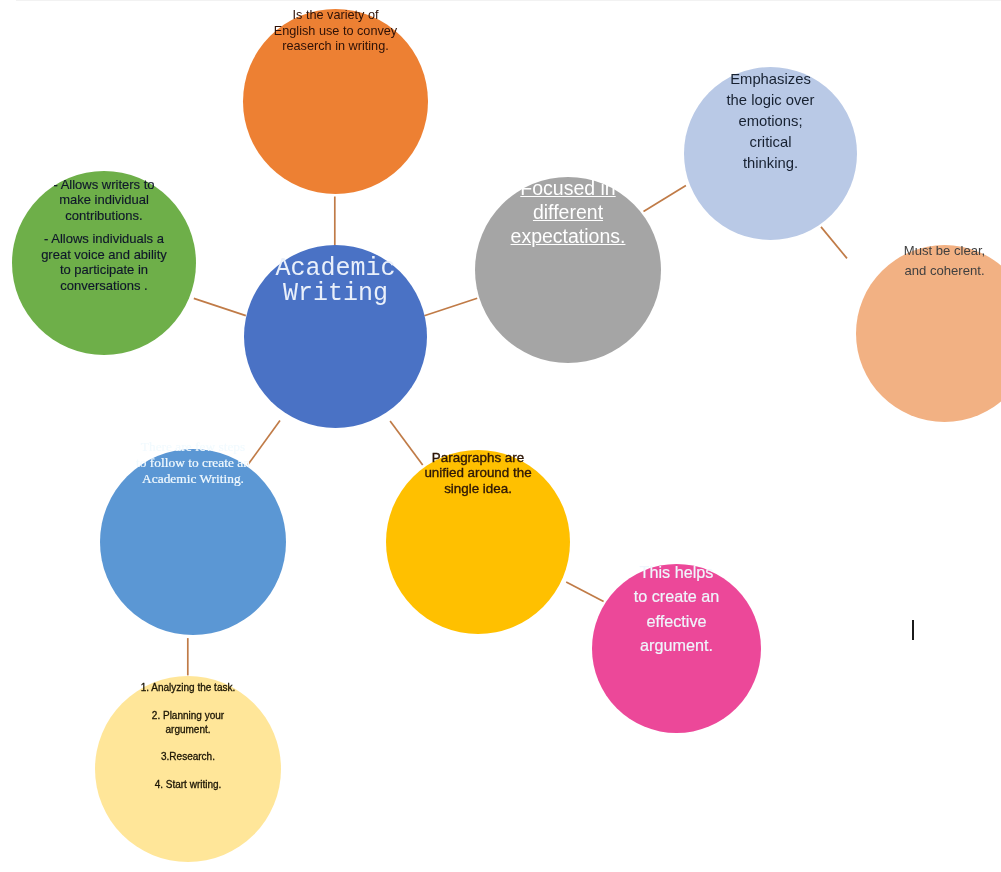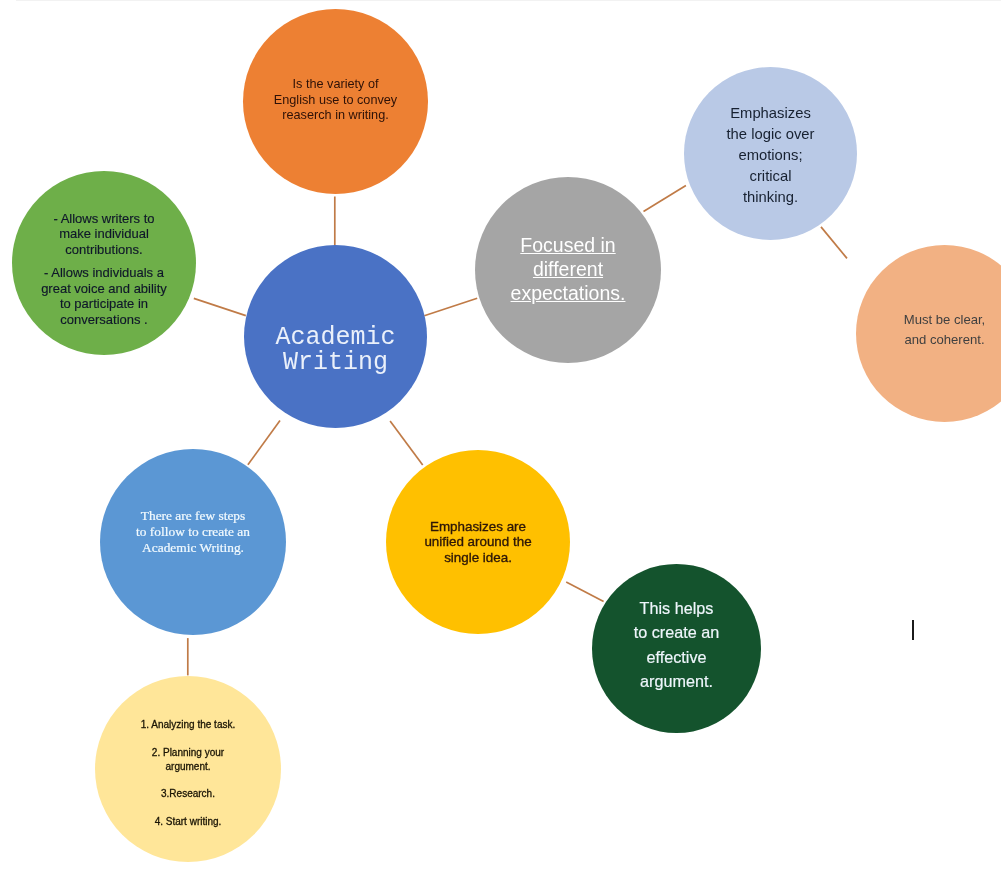--- a/index.html
+++ b/index.html
@@ -6,31 +6,31 @@
   html,body{margin:0;padding:0;}
   body{
     width:1001px;height:872px;background:#FFFFFF;overflow:hidden;
     font-family:"Liberation Sans", sans-serif;
     -webkit-font-smoothing:antialiased;
   }
   #canvas{position:relative;width:1001px;height:872px;background:#FFFFFF;}
   #edges{position:absolute;left:0;top:0;width:1001px;height:872px;pointer-events:none;}
   .node{
     position:absolute;border-radius:50%;
-    display:flex;align-items:center;justify-content:center;
+    display:flex;align-items:flex-start;justify-content:center;
     text-align:center;box-sizing:border-box;
   }
   .node .txt{width:100%;will-change:transform;}
   .node .ln{display:block;white-space:nowrap;}
   .topedge{position:absolute;left:16px;top:0;width:985px;height:1px;background:#F2F2F2;}
   #caret{position:absolute;width:2px;background:#1B1B1B;}
 
   
   .n-center{font-family:"Liberation Mono",monospace;font-size:25px;line-height:25.2px;}
-  .n-center .txt{transform:translateY(11.2px);margin-top:6px;}
+  .n-center .txt{transform:translateY(11.2px);}
 
   .n-variety{font-size:12.7px;line-height:15.5px;}
   .n-variety .txt{transform:translateY(-1px);}
 
   .n-contributions{font-size:13px;line-height:15.4px;-webkit-text-stroke:0.15px currentColor;}
   .n-contributions .txt{transform:translateY(6px);}
 
   .n-focused{font-size:19.5px;line-height:24.2px;}
   .n-focused .txt{transform:translateY(-1px);text-decoration:underline;}
 
@@ -125,27 +125,27 @@
   <div class="node n-steps" style="left: 100px; top: 449px; width: 186px; height: 186px; background: rgb(91, 151, 212); color: rgb(242, 250, 254);">
     <div class="txt">
         <span class="ln">There are few steps</span>
         <span class="ln">to follow to create an</span>
         <span class="ln">Academic Writing.</span>
       </div>
   </div>
 
   <div class="node n-paragraphs" style="left: 386px; top: 450px; width: 184px; height: 184px; background: rgb(255, 192, 0); color: rgb(46, 23, 7);">
     <div class="txt">
-        <span class="ln">Emphasizes are</span>
+        <span class="ln">Paragraphs are</span>
         <span class="ln">unified around the</span>
         <span class="ln">single idea.</span>
       </div>
   </div>
 
-  <div class="node n-argument" style="left: 592px; top: 564px; width: 169px; height: 169px; background: #14532d; color: rgb(239, 246, 252);">
+  <div class="node n-argument" style="left: 592px; top: 564px; width: 169px; height: 169px; background: #ec4899; color: rgb(239, 246, 252);">
     <div class="txt">
         <span class="ln">This helps</span>
         <span class="ln">to create an</span>
         <span class="ln">effective</span>
         <span class="ln">argument.</span>
       </div>
   </div>
 
   <div class="node n-steplist" style="left: 95px; top: 676px; width: 186px; height: 186px; background: rgb(255, 230, 153); color: rgb(27, 21, 5);">
     <div class="txt">

